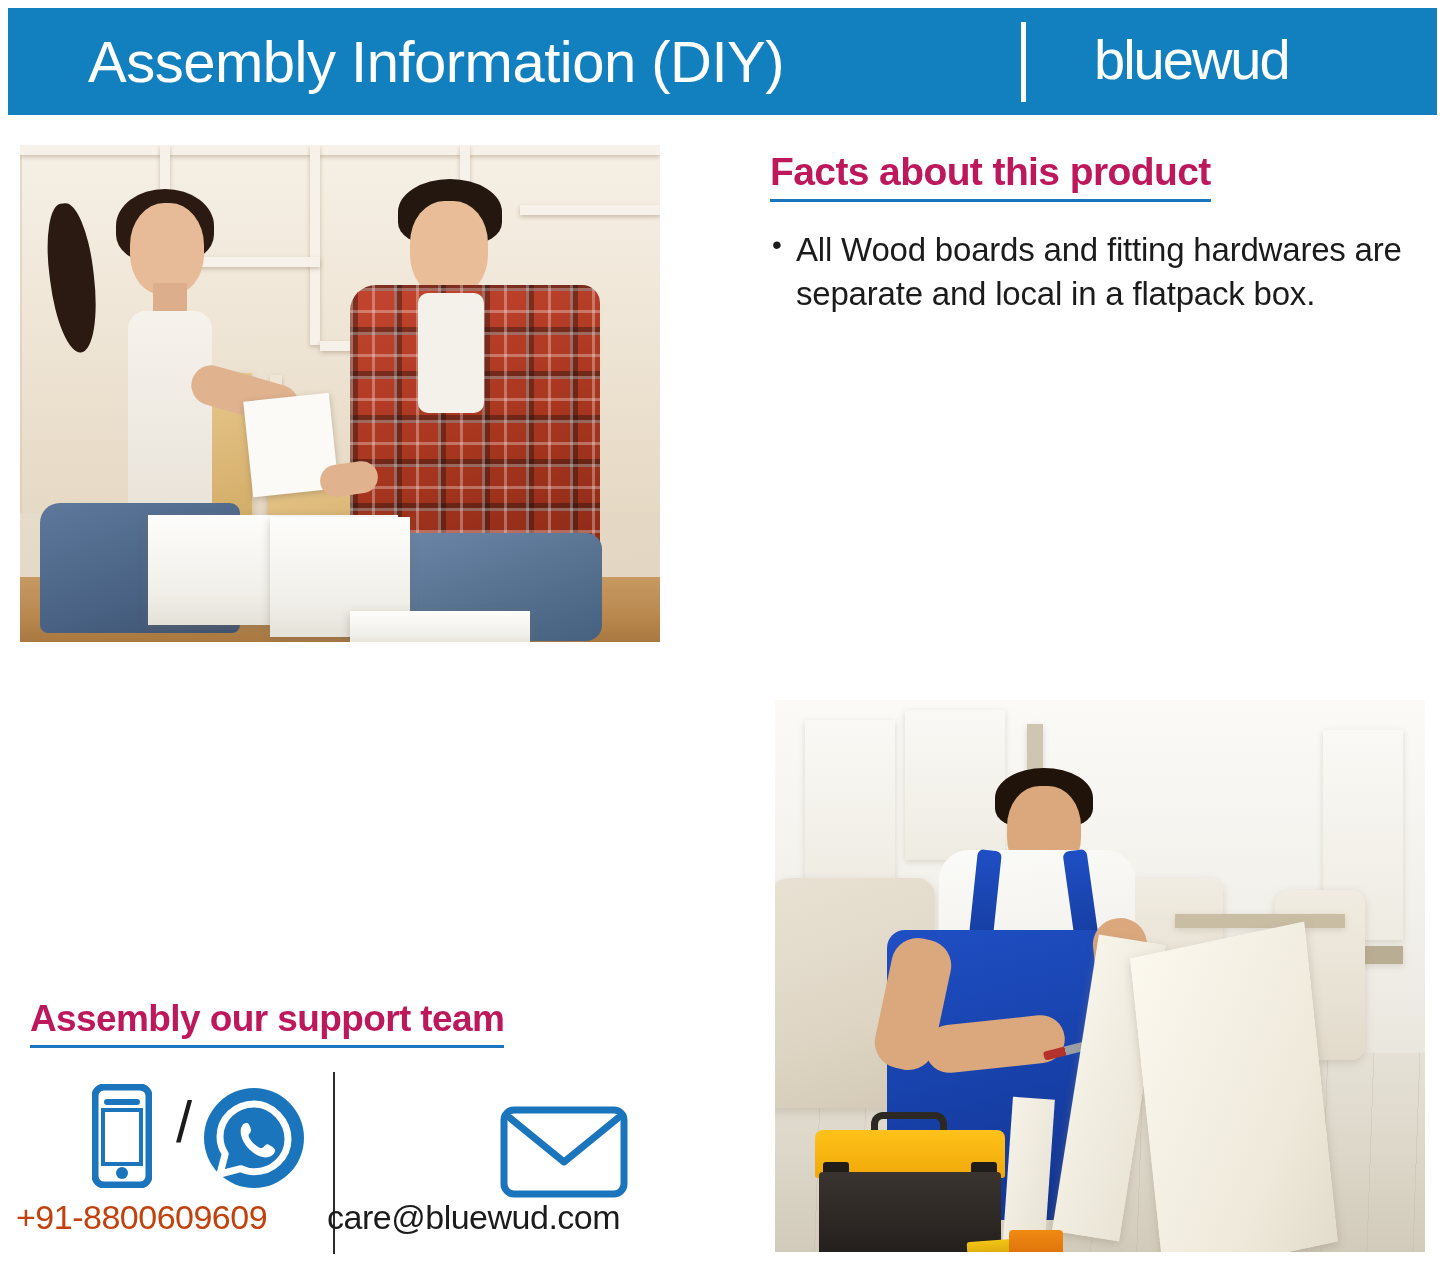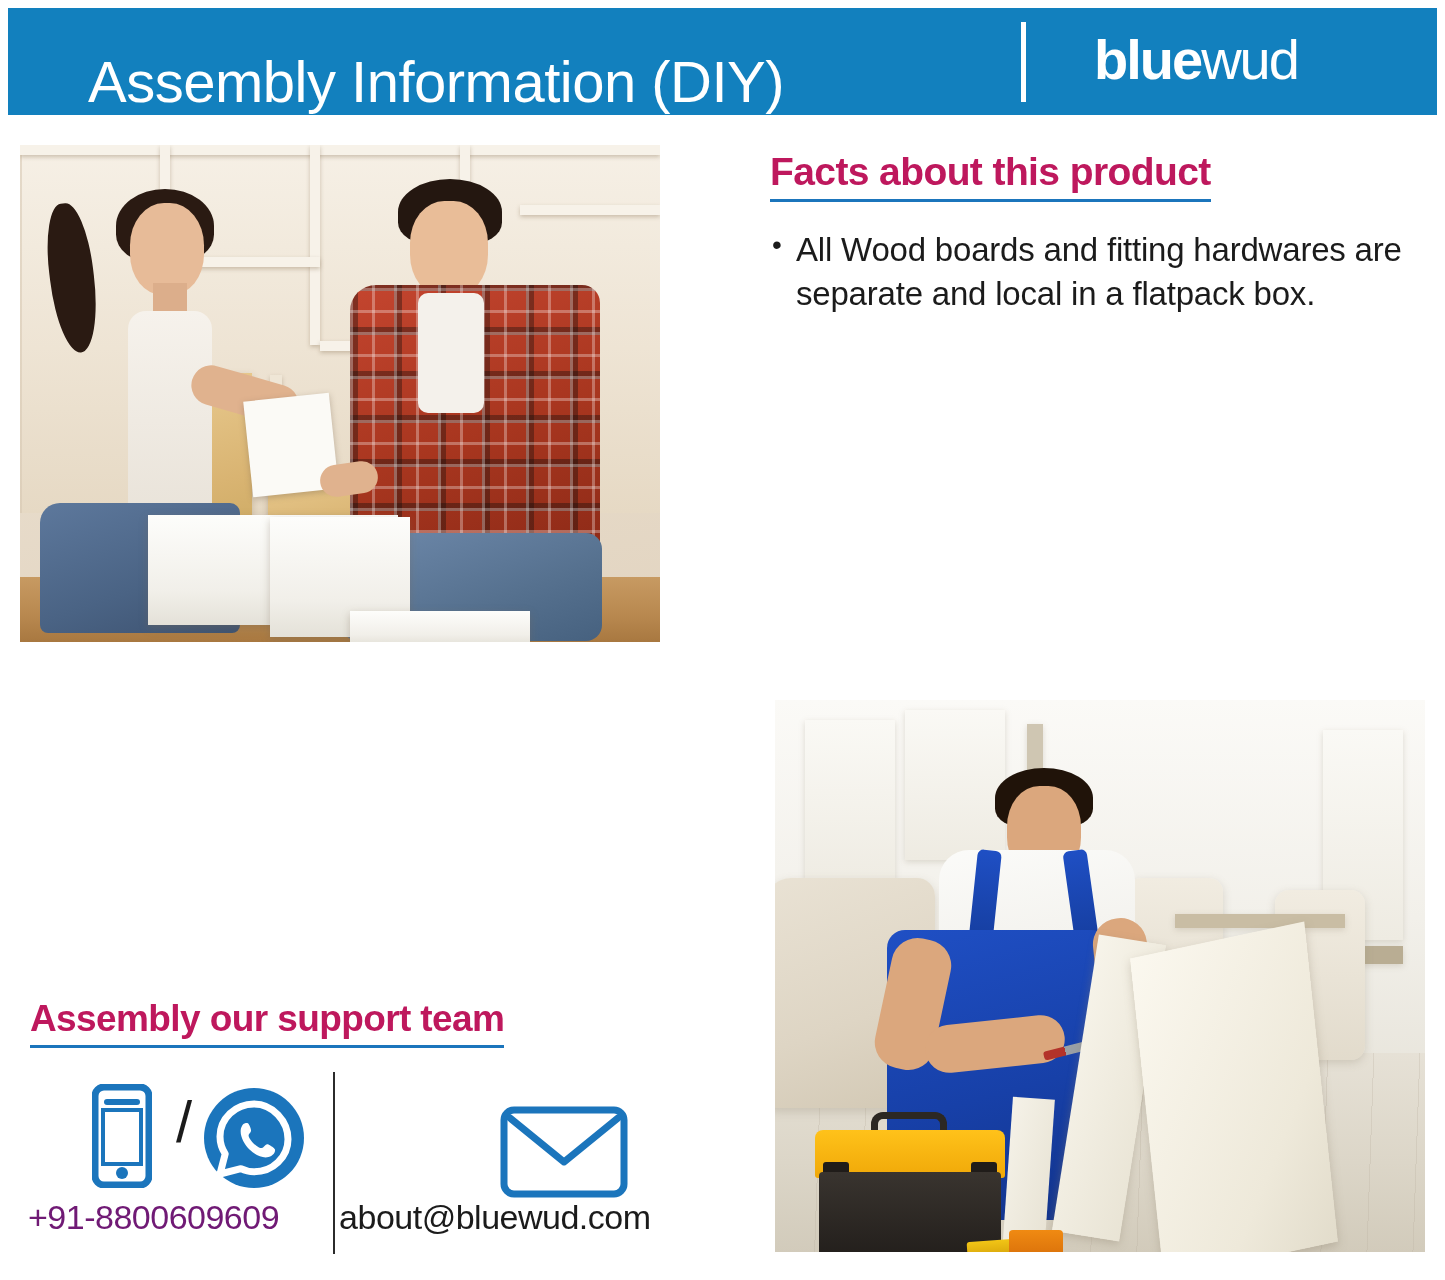--- a/index.html
+++ b/index.html
@@ -9,42 +9,42 @@
     font-family: "Liberation Sans", sans-serif;
     overflow: hidden;
   }
   .page { position: relative; width: 1445px; height: 1280px; background:#fff; }
 
   
   .banner {
     position: absolute; left: 8px; top: 8px;
     width: 1429px; height: 107px;
     background: #1280be;
-    display: flex; align-items: flex-end;
+    display: flex; align-items: center;
   }
   .banner-title {
     color: #ffffff;
     font-size: 58px;
     font-weight: 400;
     letter-spacing: -0.5px;
     margin-left: 80px;
     white-space: nowrap;
     font-family: "Liberation Sans", sans-serif;
   }
   .banner-divider {
     position: absolute; left: 1013px; top: 14px;
     width: 5px; height: 80px; background: #ffffff;
   }
   .logo {
     position: absolute; left: 1086px; top: 24px;
     font-size: 56px; line-height: 1;
     color: #ffffff; white-space: nowrap;
     letter-spacing: -2px;
   }
-  .logo .b1 { font-weight: 700; }
+  .logo .b1 { font-weight: 400; }
   .logo .b2 { font-weight: 300; }
 
   
   .photo-couple {
     position: absolute; left: 20px; top: 145px;
     width: 640px; height: 497px;
     overflow: hidden;
     background: linear-gradient(170deg,#efe7db 0%,#e9dece 40%,#e2d4c0 100%);
   }
   .ph-shelfwall {
@@ -165,22 +165,22 @@
   .ic-vline {
     position: absolute; left: 303px; top: -12px;
     width: 2px; height: 182px; background: #2b2b2b;
   }
   .ic-mail { position: absolute; left: 470px; top: 22px; }
   .contact-text {
     position: absolute; left: 0; top: 1198px; width: 740px;
     display: flex; align-items: baseline;
   }
   .c-phone-num {
-    font-size: 34px; color: #701a75; font-weight: 300;
-    letter-spacing: -0.5px; margin-left: 28px; white-space: nowrap;
+    font-size: 34px; color: #c2410c; font-weight: 300;
+    letter-spacing: -0.5px; margin-left: 16px; white-space: nowrap;
   }
   .c-email {
     font-size: 34px; color: #1b1b1b; font-weight: 300;
     letter-spacing: -0.5px; margin-left: 60px; white-space: nowrap;
   }
 
   
   .photo-carpenter {
     position: absolute; left: 775px; top: 700px;
     width: 650px; height: 552px; overflow: hidden;
@@ -327,21 +327,21 @@
         <svg width="128" height="92" viewBox="0 0 128 92">
           <rect x="4" y="4" width="120" height="84" rx="10" ry="10" fill="none" stroke="#1b75bc" stroke-width="7"></rect>
           <path d="M10 12 L64 56 L118 12" fill="none" stroke="#1b75bc" stroke-width="7" stroke-linecap="round" stroke-linejoin="round"></path>
         </svg>
       </span>
     </div>
   </div>
 
   <div class="contact-text">
     <span class="c-phone-num">+91-8800609609</span>
-    <span class="c-email">about@bluewud.com</span>
+    <span class="c-email">care@bluewud.com</span>
   </div>
 
   <div class="photo-carpenter">
     <div class="cp-wall"></div>
     <div class="cp-panel" style="left:30px;top:20px;width:90px;height:170px;"></div>
     <div class="cp-panel" style="left:130px;top:10px;width:100px;height:150px;"></div>
     <div class="cp-panel" style="left:252px;top:24px;width:16px;height:140px;background:#cfc6b2;"></div>
     <div class="cp-panel" style="left:548px;top:30px;width:80px;height:210px;"></div>
     <div class="cp-panel" style="left:556px;top:246px;width:72px;height:18px;background:#b9ad93;"></div>
     <div class="cp-floor"></div>

